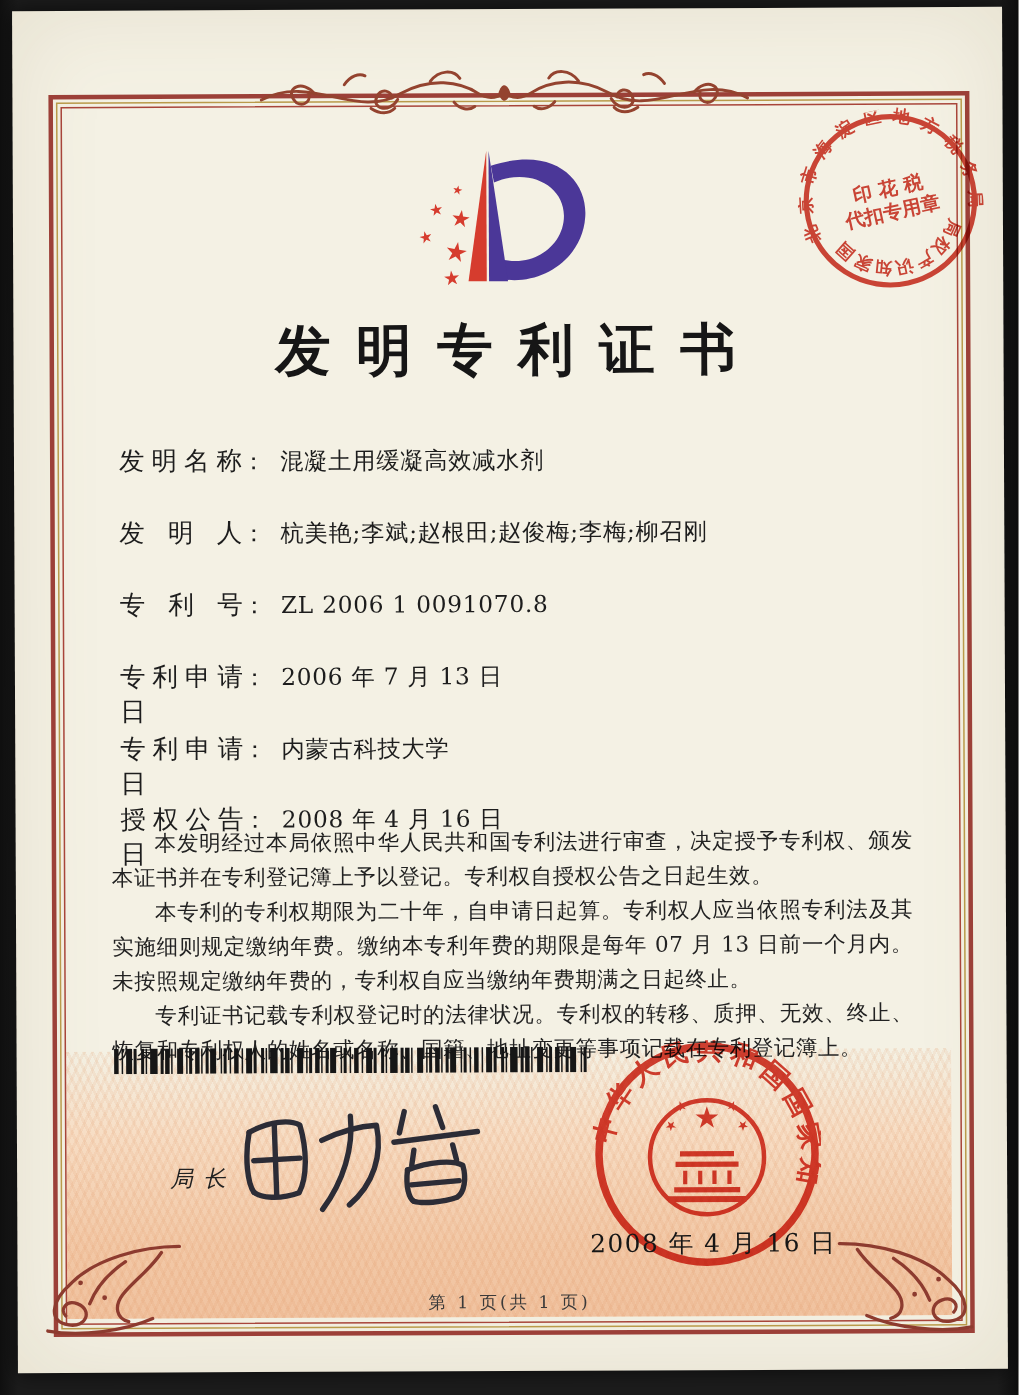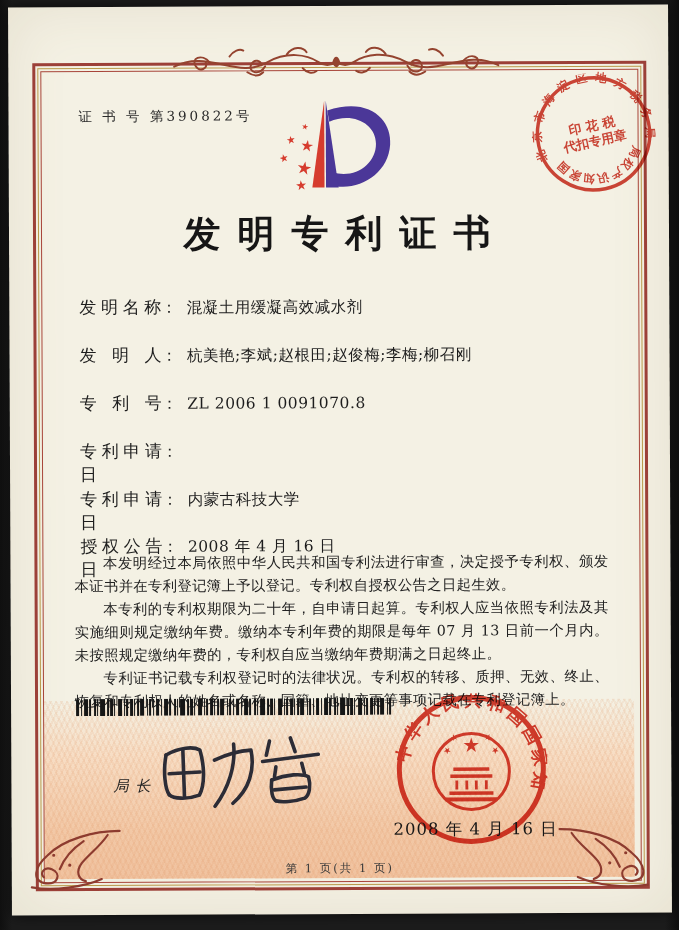--- a/index.html
+++ b/index.html
@@ -100,21 +100,20 @@
     <g stroke="#8d3b2f" fill="none" stroke-width="2.2" stroke-linecap="round">
       <path d="M96,6 C70,6 40,14 24,30 C10,42 8,56 22,58 C34,60 38,48 28,44 C20,41 16,48 20,52"></path>
       <path d="M60,16 C48,24 40,34 36,44"></path>
       <path d="M84,10 C76,22 66,28 58,38 C52,46 54,54 62,56"></path>
       <path d="M8,62 C30,66 60,62 78,54"></path>
       <circle cx="30" cy="30" r="1.6" fill="#8d3b2f" stroke="none"></circle>
       <circle cx="46" cy="40" r="1.6" fill="#8d3b2f" stroke="none"></circle>
     </g>
   </svg>
 
-  <div class="cert-number">证 书 号 第390822号</div>
 
   <svg class="logo" viewBox="0 0 160 110">
     <path d="M60,16 C102,2 124,26 122,50 C120,80 88,98 61,89 L65,77 C87,84 108,69 108,49 C108,29 85,17 62,27 Z" fill="#4b3798"></path>
     <polygon points="57,6 45,92 57,92" fill="#d63c2e"></polygon>
     <polygon points="58.5,6 58.5,92 71,92" fill="#4b3798"></polygon>
     <use href="#st" transform="translate(38,32) scale(3.2) rotate(12)" fill="#d63c2e"></use>
     <use href="#st" transform="translate(24,45) scale(4.2) rotate(-10)" fill="#d63c2e"></use>
     <use href="#st" transform="translate(40,51) scale(6) rotate(8)" fill="#d63c2e"></use>
     <use href="#st" transform="translate(17,63) scale(4.2) rotate(-14)" fill="#d63c2e"></use>
     <use href="#st" transform="translate(37,73) scale(7) rotate(10)" fill="#d63c2e"></use>
@@ -134,20 +133,21 @@
       <span class="field-value">杭美艳;李斌;赵根田;赵俊梅;李梅;柳召刚</span>
   </div>
   <div class="field-row" style="top:385px">
     <span class="field-label">专利号</span>
       <span class="field-colon">：</span>
       <span class="field-value">ZL 2006 1 0091070.8</span>
   </div>
   <div class="field-row" style="top:433px">
     <span class="field-label">专利申请日</span>
       <span class="field-colon">：</span>
+      <span class="field-value">2006 年 7 月 13 日</span>
   </div>
   <div class="field-row" style="top:481px">
     <span class="field-label">专利申请日</span>
       <span class="field-colon">：</span>
       <span class="field-value">内蒙古科技大学</span>
   </div>
   <div class="field-row" style="top:528px">
     <span class="field-label">授权公告日</span>
       <span class="field-colon">：</span>
       <span class="field-value">2008 年 4 月 16 日</span>

